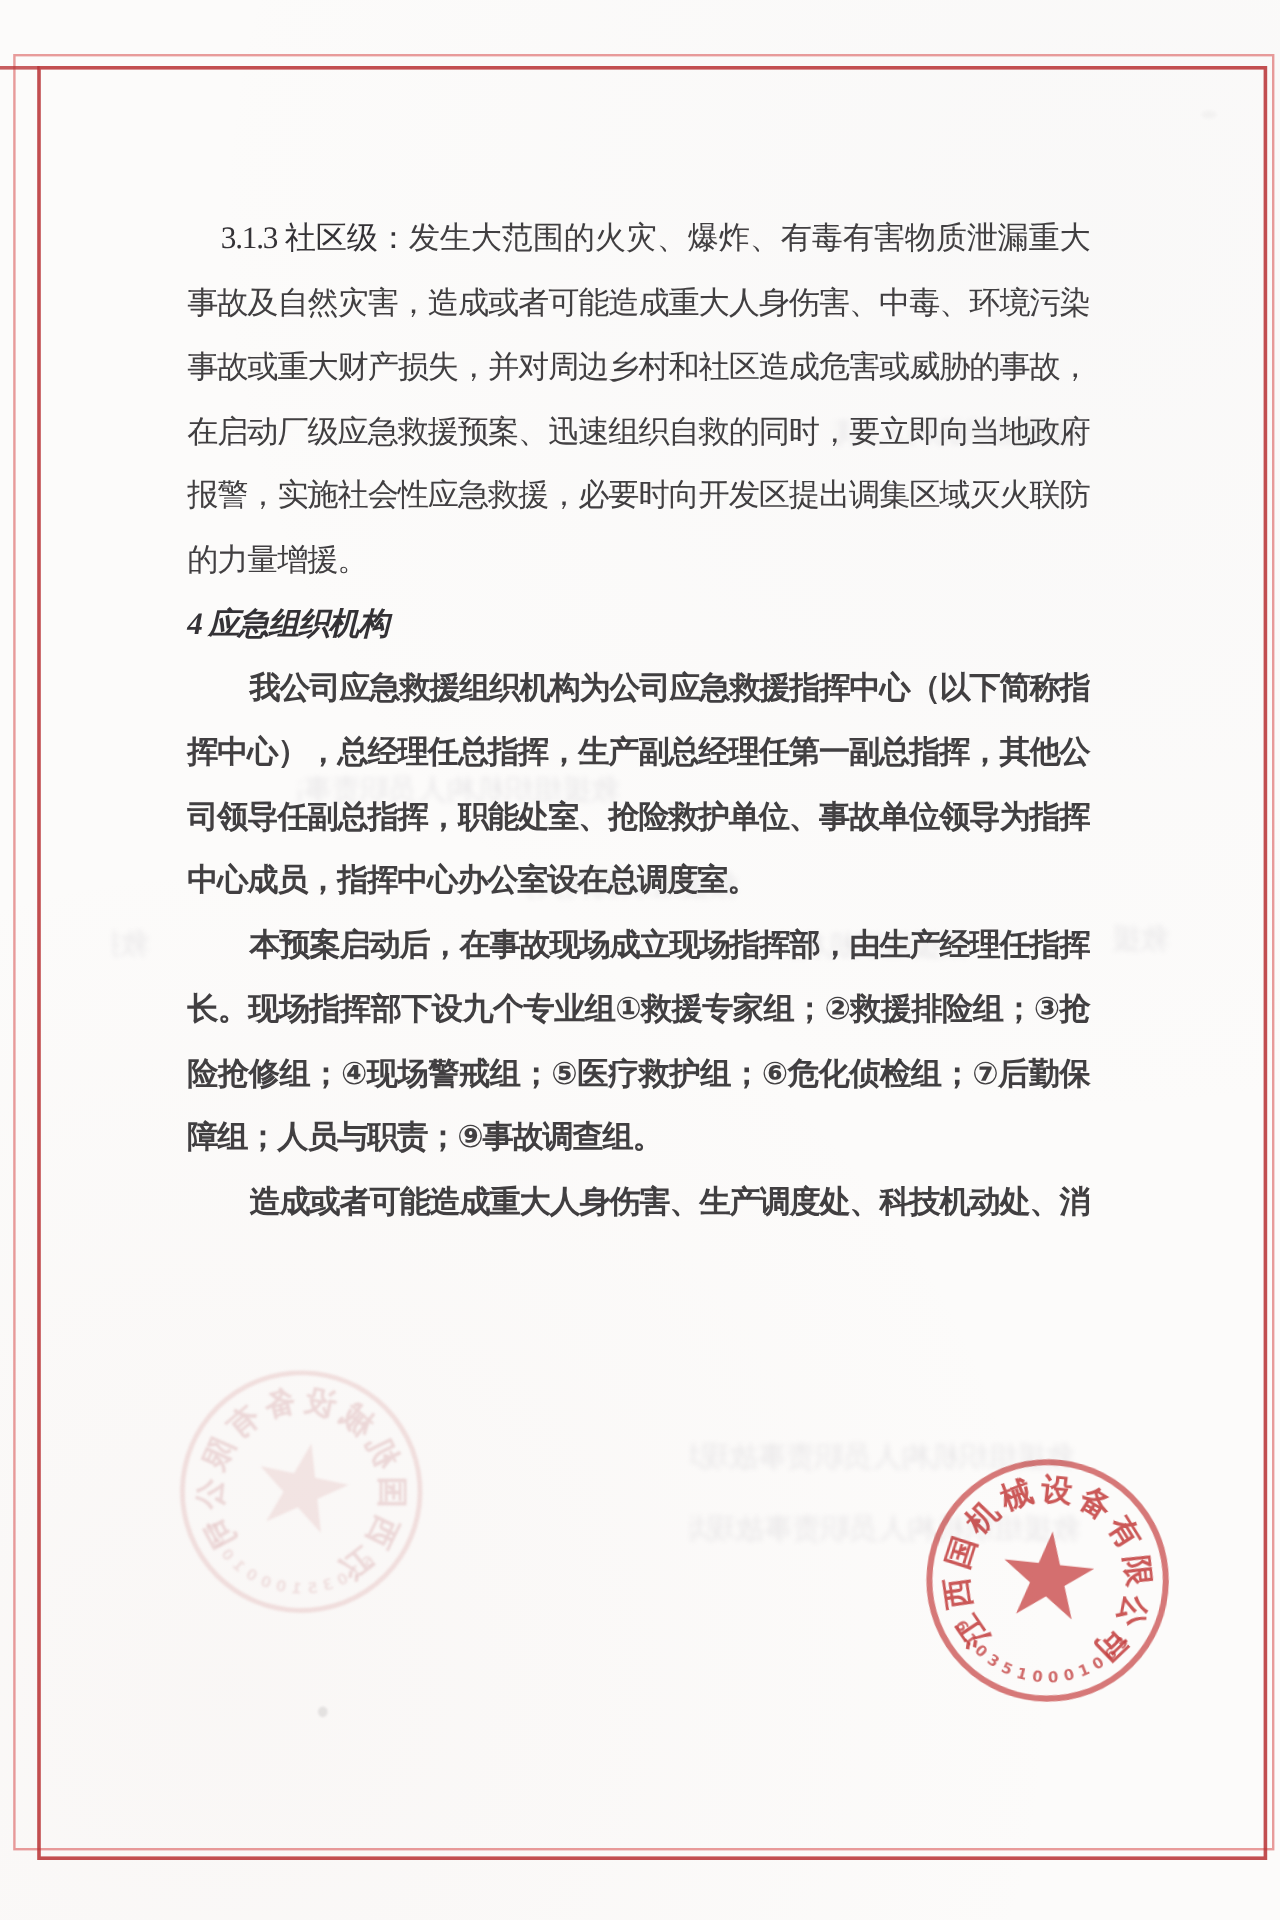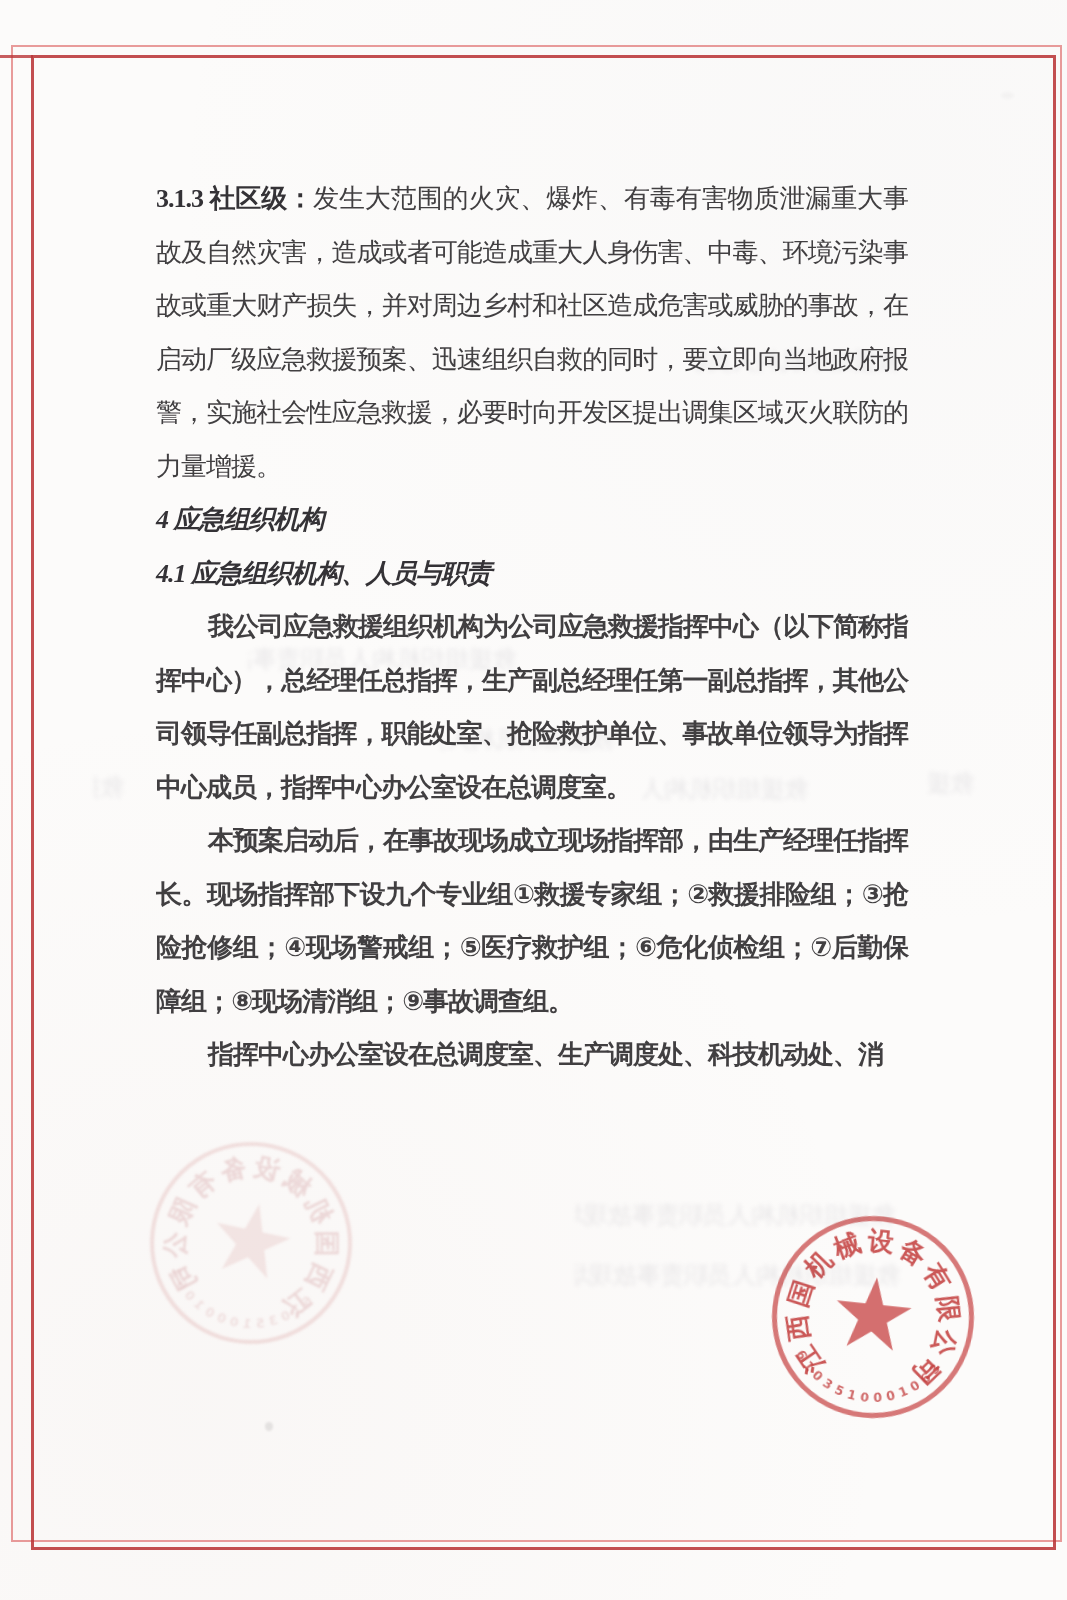--- a/index.html
+++ b/index.html
@@ -29,21 +29,21 @@
   }
   
   .doc{
     position:absolute;left:156px;top:172px;width:752px;
     font-size:26px;line-height:53.5px;letter-spacing:-1px;
     color:#413f41;text-align:justify;word-break:break-all;
   }
   .doc p{margin:0;}
   .doc .ind{text-indent:2em;font-weight:bold;}
   .doc .hd{font-weight:700;color:#343236;font-style:italic;}
-  .doc .lead{font-weight:700;color:#343236;}
+  .doc .lead{font-weight:400;color:#343236;margin-left:28px;}
   
   .ghost-line{
     position:absolute;height:27px;overflow:hidden;white-space:nowrap;
     font-size:24px;line-height:27px;color:#8d8a96;opacity:.17;
     transform:scaleX(-1);filter:blur(2px);letter-spacing:0;
   }
   
   .seal{
     position:absolute;width:202px;height:202px;
     mix-blend-mode:multiply;filter:blur(.4px);
@@ -97,24 +97,23 @@
   <div class="ghost-line" style="left:440px;top:726px;width:175px;">救援组织机构人员职责事故现场成立指挥部设在总调度室的同时要立即报警</div>
   <div class="ghost-line" style="left:643px;top:776px;width:165px;">救援组织机构人员职责事故现场成立指挥部设在总调度室的同时要立即报警</div>
   <div class="ghost-line" style="left:928px;top:770px;width:46px;">救援组织机构人员职责事故现场成立指挥部设在总调度室的同时要立即报警</div>
   <div class="ghost-line" style="left:94px;top:774px;width:30px;">救援组织机构人员职责事故现场成立指挥部设在总调度室的同时要立即报警</div>
   <div class="ghost-line" style="left:575px;top:1202px;width:320px;">救援组织机构人员职责事故现场成立指挥部设在总调度室的同时要立即报警</div>
   <div class="ghost-line" style="left:575px;top:1262px;width:325px;">救援组织机构人员职责事故现场成立指挥部设在总调度室的同时要立即报警</div>
 
   <div class="doc">
     <p><b class="lead">3.1.3 社区级：</b><span>发生大范围的火灾、爆炸、有毒有害物质泄漏重大事故及自然灾害，造成或者可能造成重大人身伤害、中毒、环境污染事故或重大财产损失，并对周边乡村和社区造成危害或威胁的事故，在启动厂级应急救援预案、迅速组织自救的同时，要立即向当地政府报警，实施社会性应急救援，必要时向开发区提出调集区域灭火联防的力量增援。</span></p>
     <p class="hd">4 应急组织机构</p>
-    <p class="hd">4.1 应急组织机构、人员与职责</p>
     <p class="ind">我公司应急救援组织机构为公司应急救援指挥中心（以下简称指挥中心），总经理任总指挥，生产副总经理任第一副总指挥，其他公司领导任副总指挥，职能处室、抢险救护单位、事故单位领导为指挥中心成员，指挥中心办公室设在总调度室。</p>
-    <p class="ind">本预案启动后，在事故现场成立现场指挥部，由生产经理任指挥长。现场指挥部下设九个专业组①救援专家组；②救援排险组；③抢险抢修组；④现场警戒组；⑤医疗救护组；⑥危化侦检组；⑦后勤保障组；⑧现场清消组；⑨事故调查组。</p>
-    <p class="ind">指挥中心办公室设在总调度室、生产调度处、科技机动处、消</p>
+    <p class="ind">本预案启动后，在事故现场成立现场指挥部，由生产经理任指挥长。现场指挥部下设九个专业组①救援专家组；②救援排险组；③抢险抢修组；④现场警戒组；⑤医疗救护组；⑥危化侦检组；⑦后勤保障组；人员与职责；⑨事故调查组。</p>
+    <p class="ind">造成或者可能造成重大人身伤害、生产调度处、科技机动处、消</p>
   </div>
 
   <div class="seal seal-ghost">
     <div class="seal-ring"></div>
     <div class="seal-star">★</div>
     <div class="seal-arc">
         <span class="seal-ch" style="transform: rotate(-130deg) translateY(-76px);">江</span>
         <span class="seal-ch" style="transform: rotate(-104deg) translateY(-76px);">西</span>
         <span class="seal-ch" style="transform: rotate(-78deg) translateY(-76px);">国</span>
         <span class="seal-ch" style="transform: rotate(-52deg) translateY(-76px);">机</span>

